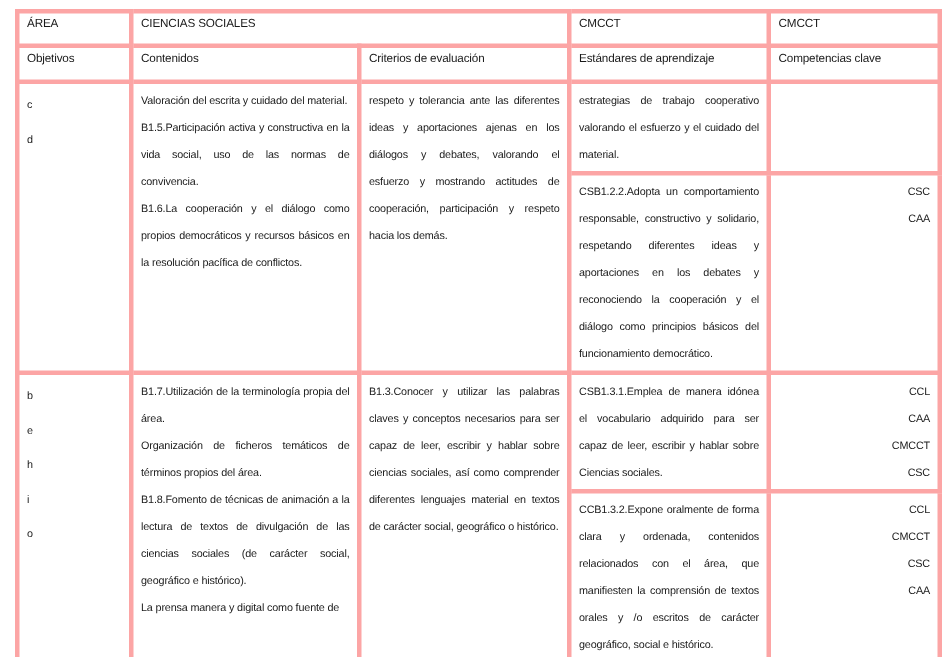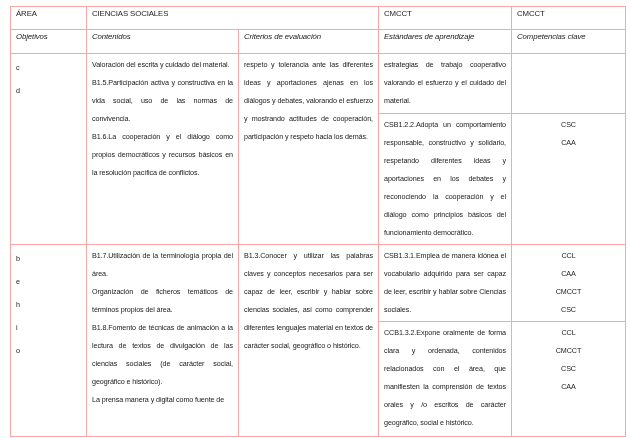--- a/index.html
+++ b/index.html
@@ -20,50 +20,50 @@
   }
   table.curr {
     position: absolute;
     left: 10px;
     top: 6px;
     width: 615px;
     border-collapse: collapse;
     table-layout: fixed;
   }
   table.curr td {
-    border: 1px solid #fca5a5;
+    border: 3px solid #fca5a5;
     vertical-align: top;
     padding: 2px 5px 2px 5px;
     overflow: hidden;
   }
   td.hdr {
     vertical-align: middle;
     font-size: 7.8px;
     letter-spacing: -0.1px;
     white-space: nowrap;
   }
   .r-h1 { height: 23px; }
-  .r-h2 { height: 24px; font-style: italic; }
+  .r-h2 { height: 24px; }
   .r-1a { height: 60px; }
   .r-1b { height: 127px; }
   .r-2a { height: 74px; }
   .r-2b { height: 115px; }
   p.txt {
     margin: 0;
     font-size: 7.2px;
     line-height: 18px;
     letter-spacing: -0.1px;
     text-align: justify;
   }
   td.obj p.txt {
     line-height: 23px;
     text-align: left;
   }
   td.comp p.txt {
-    text-align: center;
+    text-align: right;
   }
 </style>
 </head>
 <body>
 
 <div class="page">
   <table class="curr">
     <colgroup>
       <col style="width:76px">
       <col style="width:152px">

